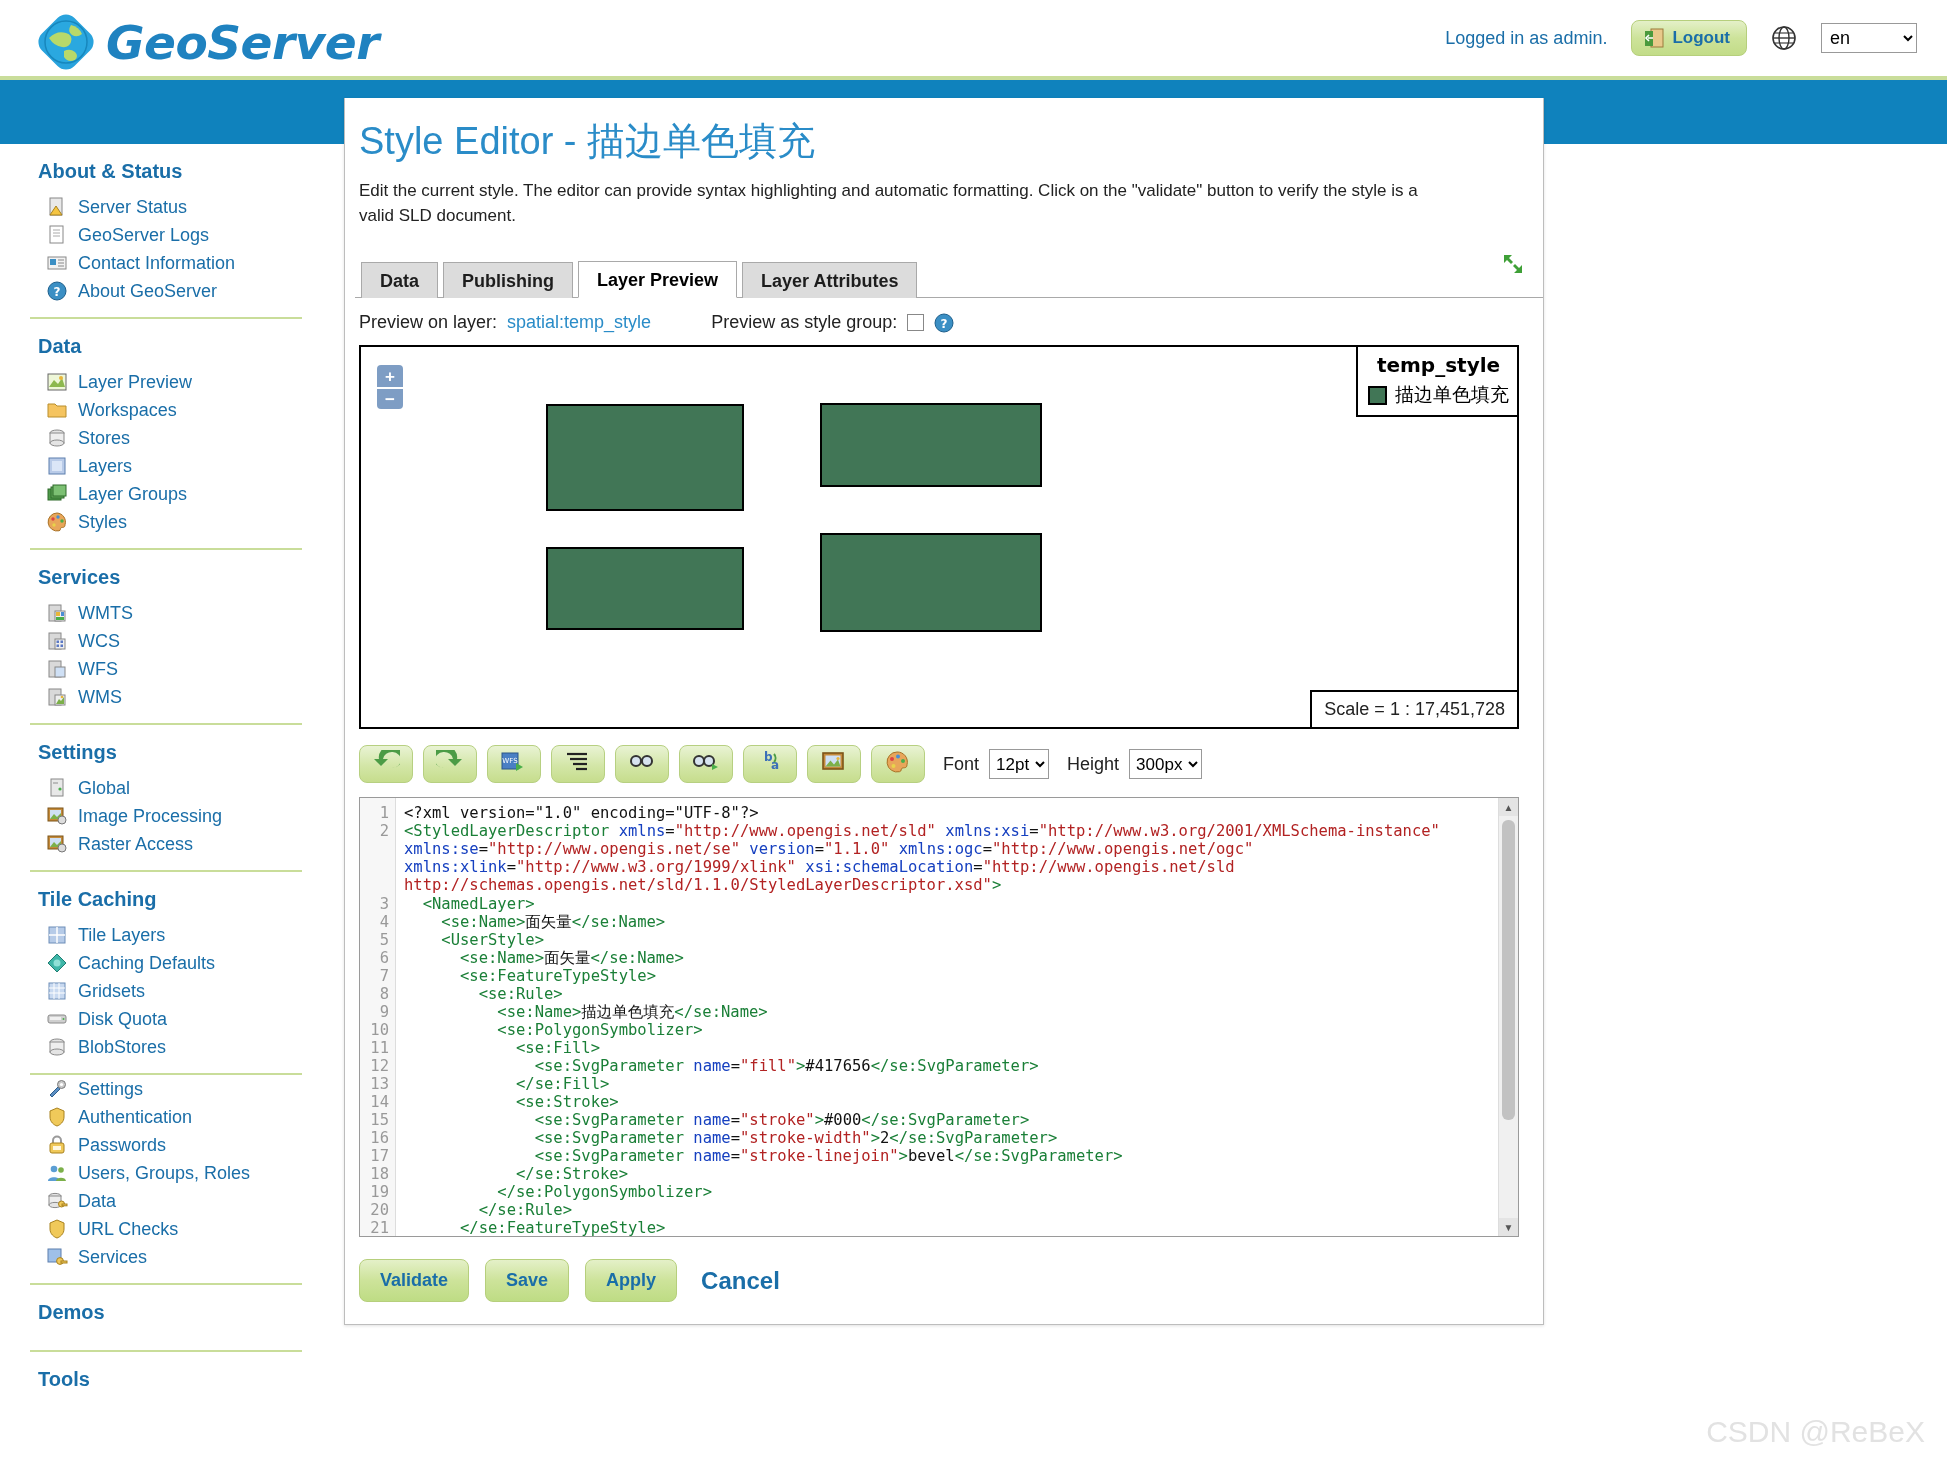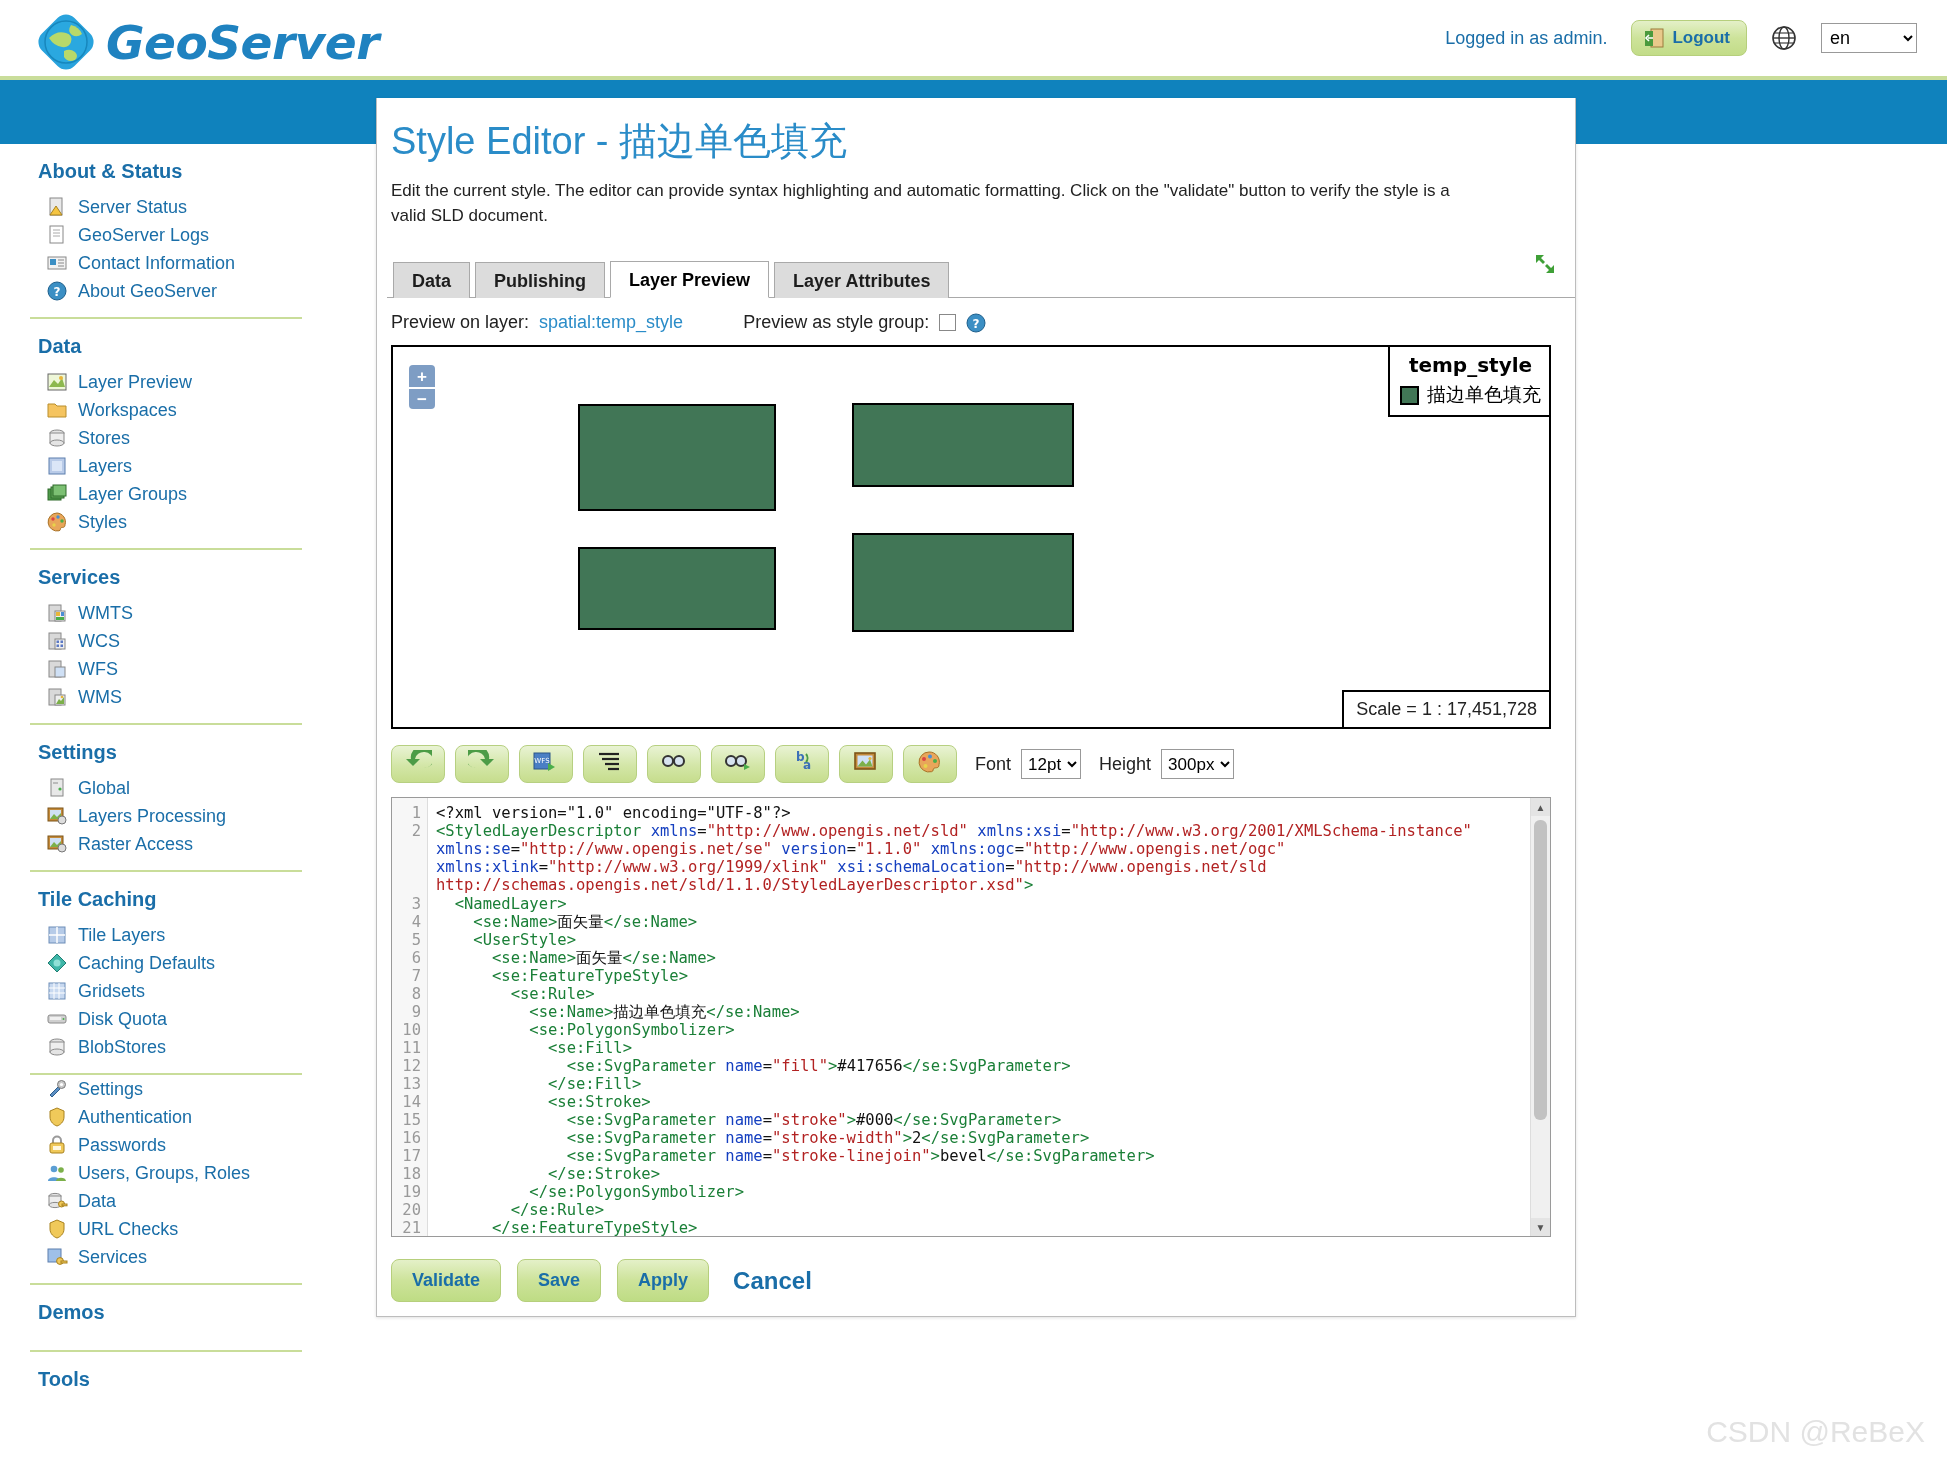--- a/index.html
+++ b/index.html
@@ -66,25 +66,25 @@
     display:flex; align-items:center; gap:10px;
     padding:3px 0 3px 46px; cursor:pointer;
   }
   .side-item .label { font-size:18px; color:#1a6ea8; }
   .side-ico { width:22px; height:22px; flex:0 0 22px; position:relative; }
   .side-div { height:2px; background:#c9dd9a; margin:12px 38px 0 30px; }
   .side-head-only { font-size:20px; font-weight:bold; color:#1a6ea8; padding:16px 0 14px 38px; }
 
   
   .page-panel {
-    position:absolute; left:376px; top:98px; width:1200px;
+    position:absolute; left:344px; top:98px; width:1200px;
     background:#fff; border:1px solid #bdbdbd;
     border-top:none;
     box-shadow: 0 1px 3px rgba(0,0,0,.12);
-    padding:0 0 14px 0;
+    padding:0 0 22px 0;
   }
   .panel-title {
     font-size:38px; color:#2a8cc8; font-weight:normal;
     padding:18px 0 4px 14px; font-family:"Liberation Sans", sans-serif;
   }
   .panel-desc {
     font-size:17px; color:#222; line-height:1.45;
     padding:8px 40px 0 14px; max-width:1150px;
   }
 
@@ -410,21 +410,21 @@
             </svg></span>
           <span class="label">Global</span>
         </div>
         <div class="side-item">
           <span class="side-ico"><svg width="22" height="22" viewBox="0 0 22 22">
               <rect x="2" y="3" width="15" height="13" fill="#c48a3a" stroke="#7d5418"></rect>
               <rect x="4" y="5" width="11" height="9" fill="#cfe0f5"></rect>
               <path d="M4 14 l4 -5 l3 3 l4 -4 v6z" fill="#7cb04a"></path>
               <circle cx="16" cy="15" r="4" fill="#ddd" stroke="#777"></circle>
             </svg></span>
-          <span class="label">Layers Processing</span>
+          <span class="label">Image Processing</span>
         </div>
         <div class="side-item">
           <span class="side-ico"><svg width="22" height="22" viewBox="0 0 22 22">
               <rect x="2" y="3" width="15" height="13" fill="#c48a3a" stroke="#7d5418"></rect>
               <rect x="4" y="5" width="11" height="9" fill="#cfe0f5"></rect>
               <path d="M4 14 l4 -5 l3 3 l4 -4 v6z" fill="#7cb04a"></path>
               <circle cx="16" cy="15" r="4" fill="#ddd" stroke="#777"></circle>
             </svg></span>
           <span class="label">Raster Access</span>
         </div>

